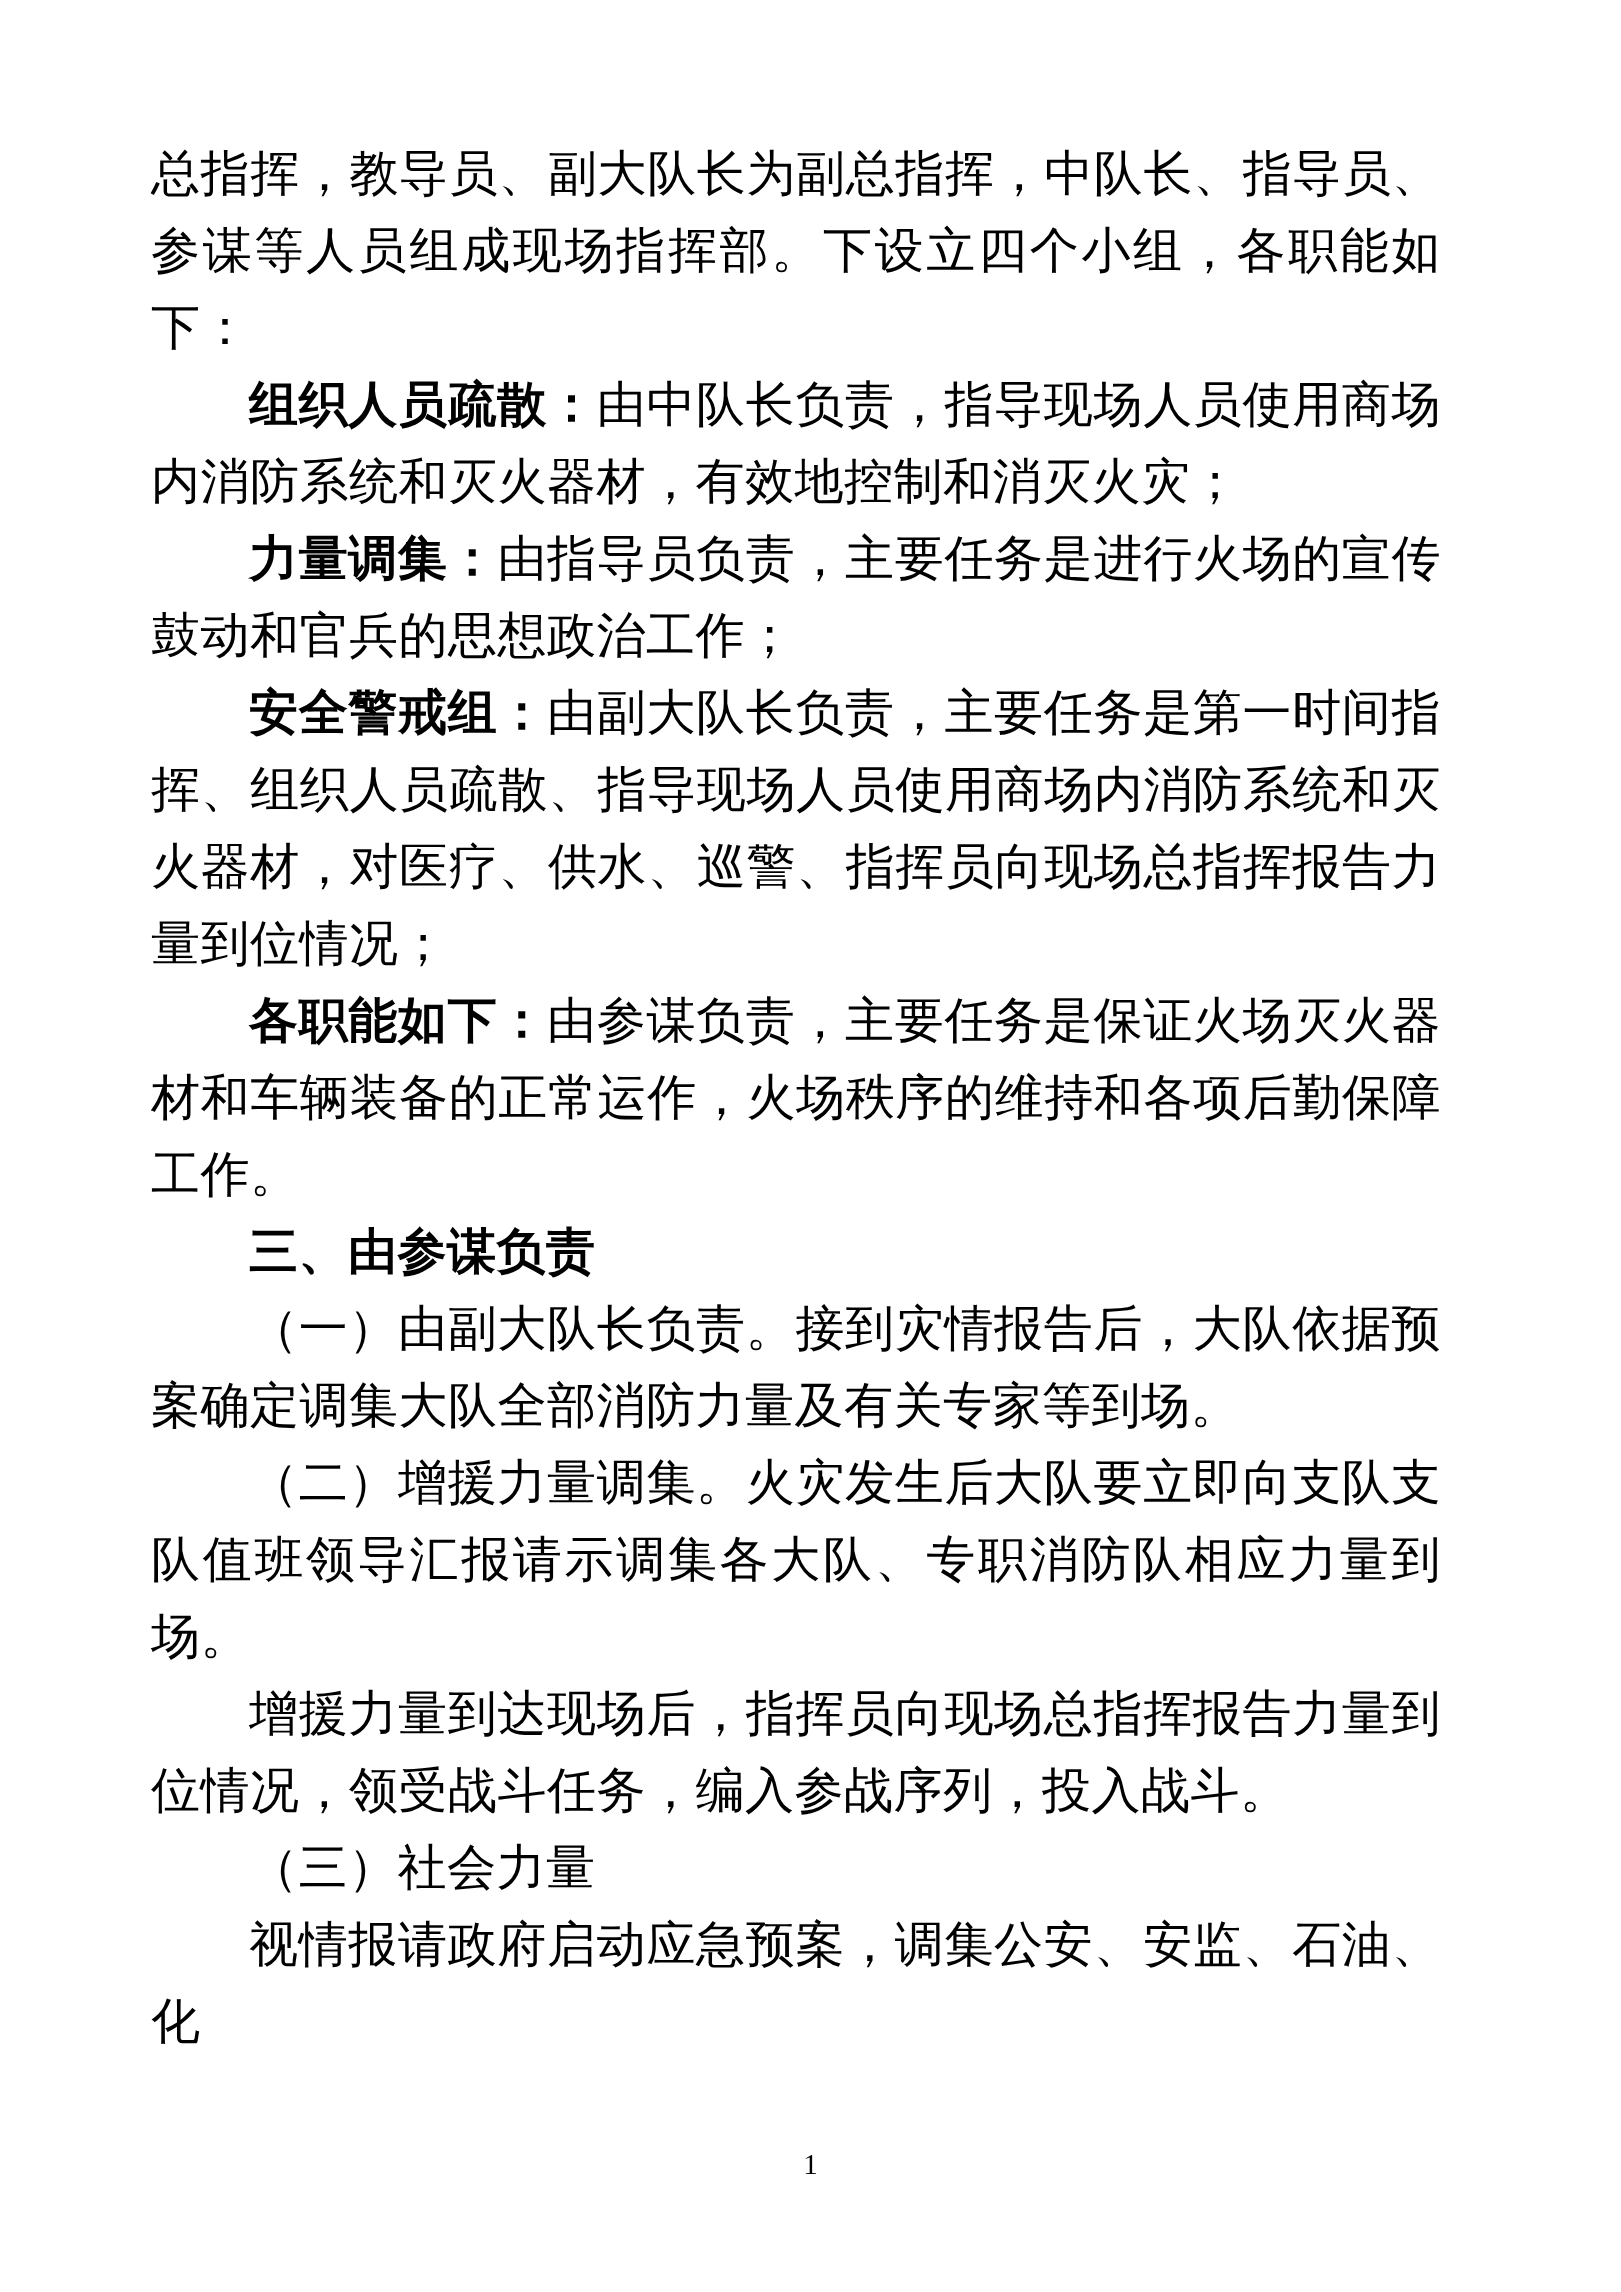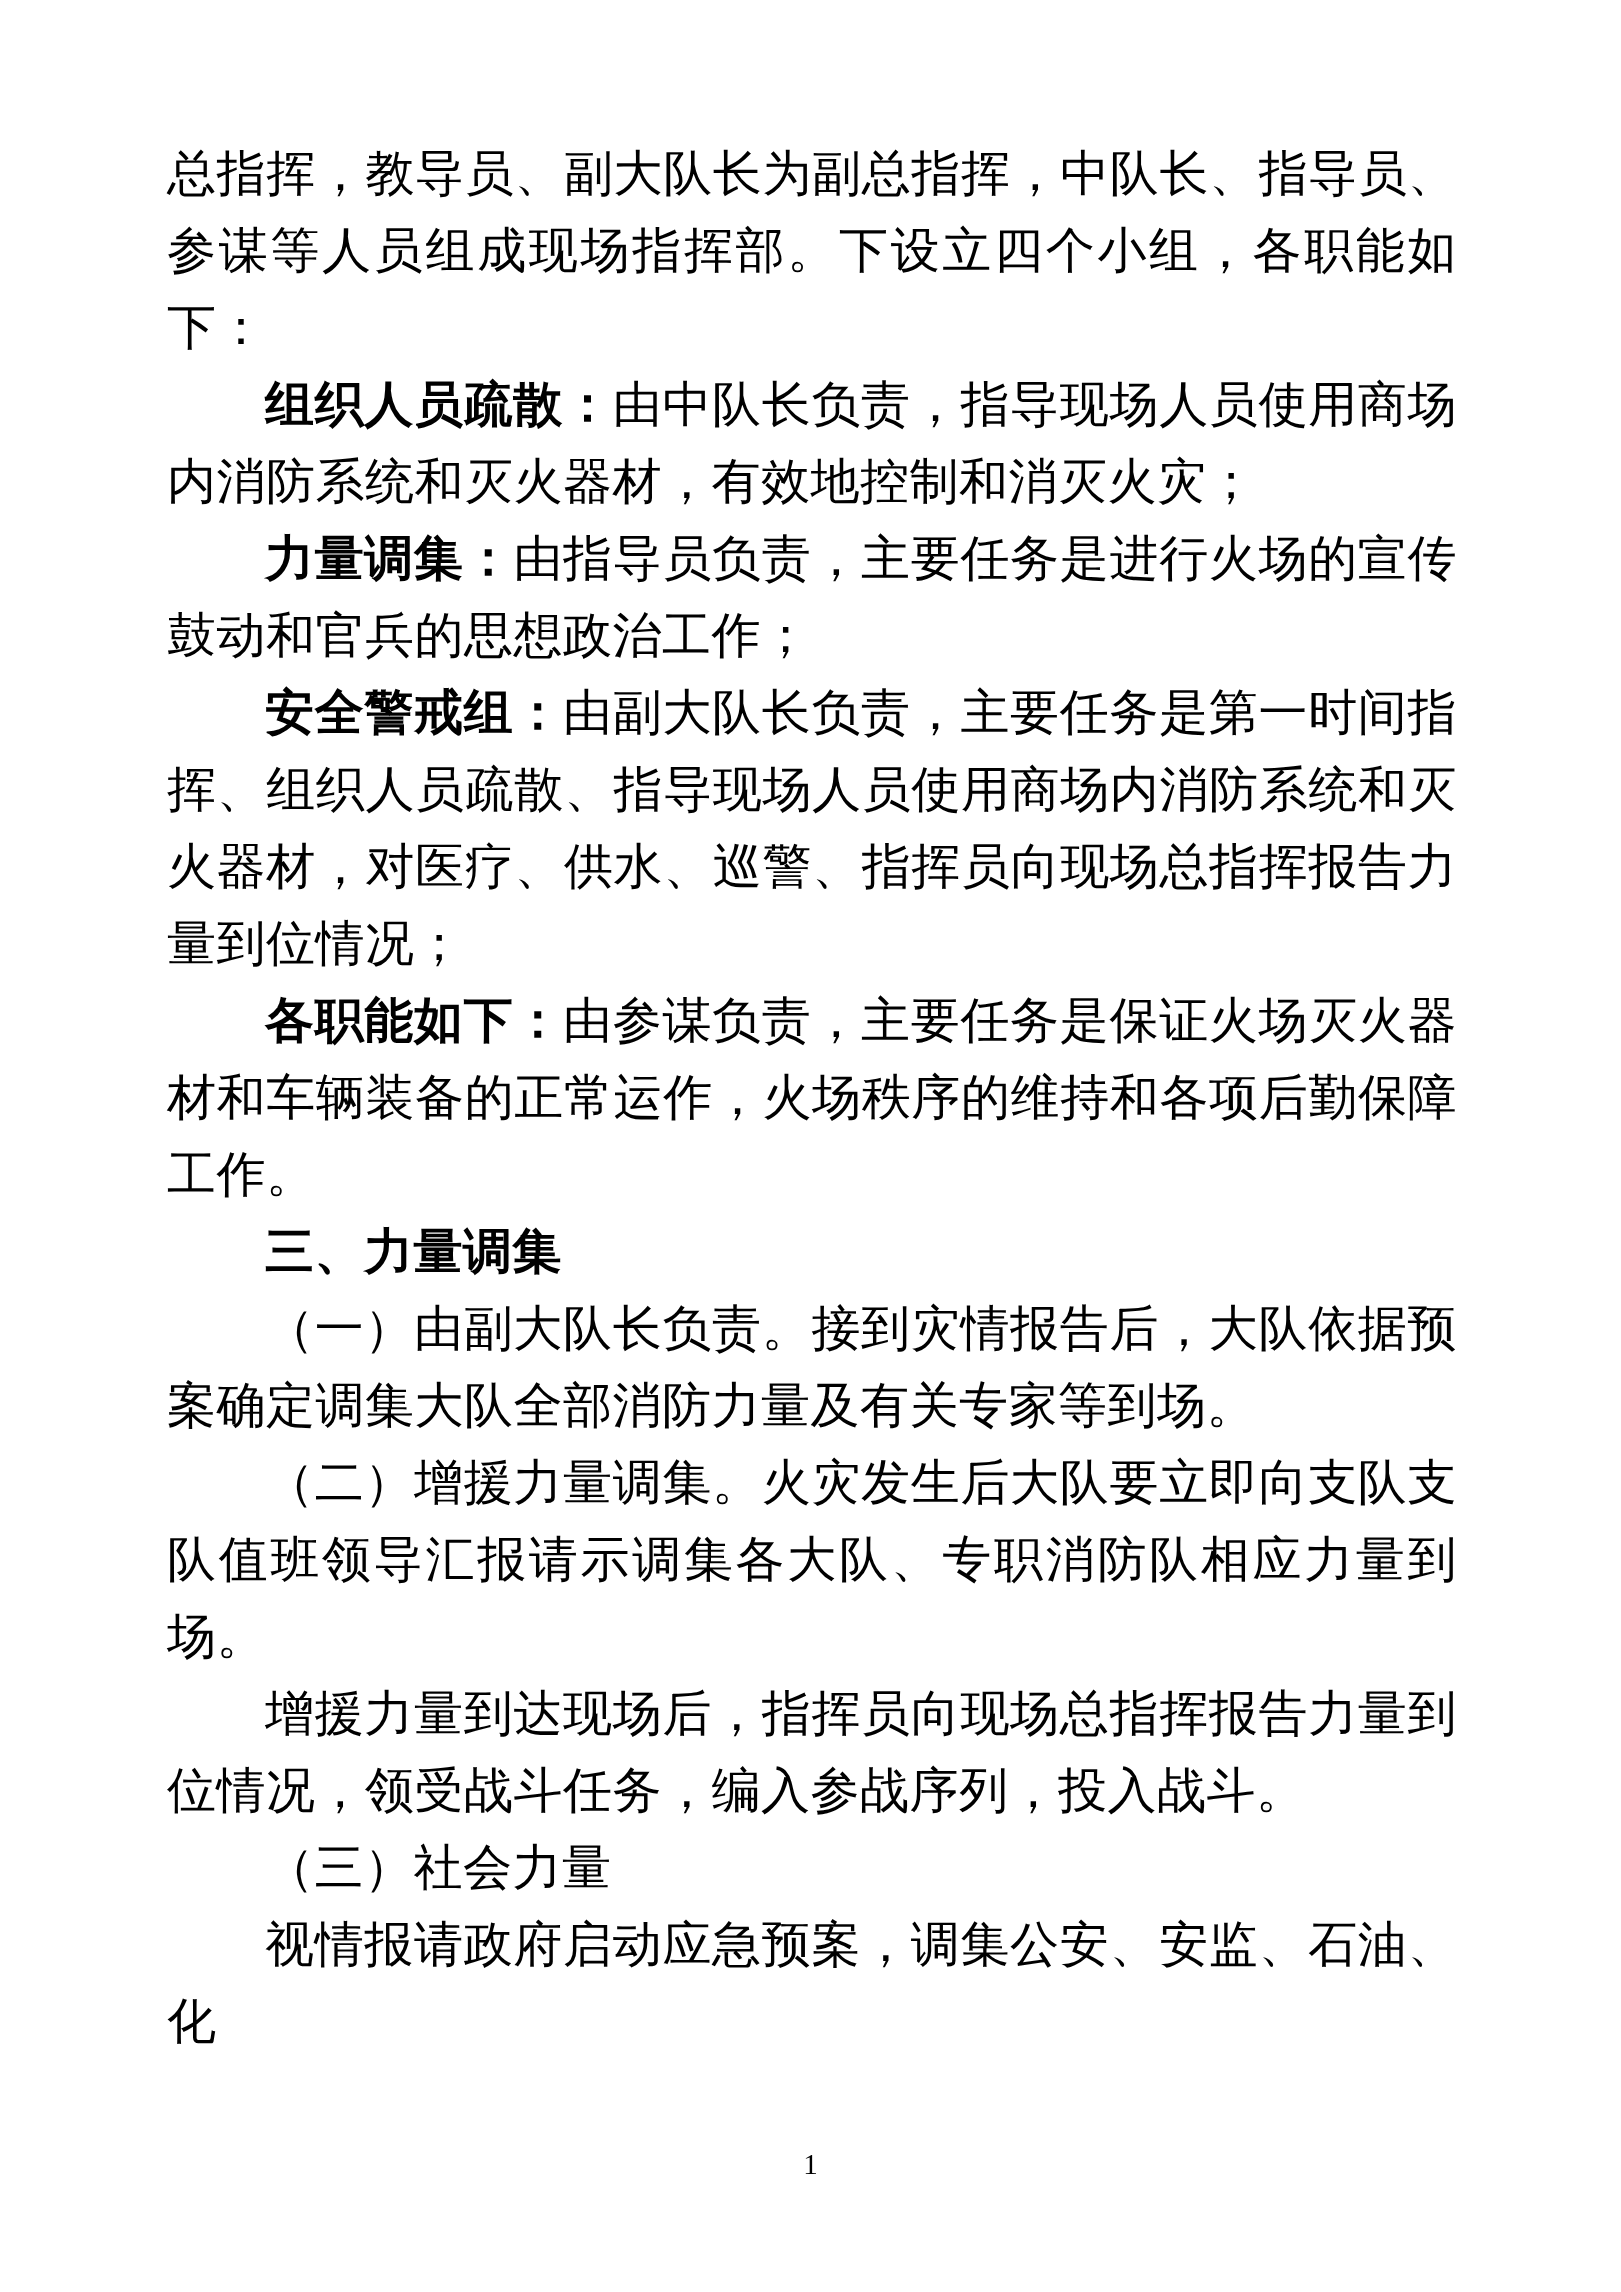--- a/index.html
+++ b/index.html
@@ -11,21 +11,21 @@
       position: relative;
       width: 1621px;
       height: 2293px;
       background: #ffffff;
       color: #000000;
       font-family: "DejaVu Sans", sans-serif;
       overflow: hidden;
     }
     .content {
       position: absolute;
-      left: 167px;
+      left: 151px;
       top: 135px;
       width: 1290px;
       font-size: 49px;
       line-height: 77px;
       letter-spacing: 0.5px;
       text-align: justify;
       text-justify: inter-character;
     }
     .content p {
       margin: 0;
@@ -58,21 +58,21 @@
     <p class="no-indent"><span>总指挥，教导员、副大队长为副总指挥，中队长、指导员、参谋等人员组成现场指挥部。下设立四个小组，各职能如下：</span></p>
 
     <p><span class="lead">组织人员疏散：</span><span>由中队长负责，指导现场人员使用商场内消防系统和灭火器材，有效地控制和消灭火灾；</span></p>
 
     <p><span class="lead">力量调集：</span><span>由指导员负责，主要任务是进行火场的宣传鼓动和官兵的思想政治工作；</span></p>
 
     <p><span class="lead">安全警戒组：</span><span>由副大队长负责，主要任务是第一时间指挥、组织人员疏散、指导现场人员使用商场内消防系统和灭火器材，对医疗、供水、巡警、指挥员向现场总指挥报告力量到位情况；</span></p>
 
     <p><span class="lead">各职能如下：</span><span>由参谋负责，主要任务是保证火场灭火器材和车辆装备的正常运作，火场秩序的维持和各项后勤保障工作。</span></p>
 
-    <p><span class="heading">三、力量调集</span></p>
+    <p><span class="heading">三、由参谋负责</span></p>
 
     <p><span>（一）由副大队长负责。接到灾情报告后，大队依据预案确定调集大队全部消防力量及有关专家等到场。</span></p>
 
     <p><span>（二）增援力量调集。火灾发生后大队要立即向支队支队值班领导汇报请示调集各大队、专职消防队相应力量到场。</span></p>
 
     <p><span>增援力量到达现场后，指挥员向现场总指挥报告力量到位情况，领受战斗任务，编入参战序列，投入战斗。</span></p>
 
     <p><span>（三）社会力量</span></p>
 
     <p><span>视情报请政府启动应急预案，调集公安、安监、石油、化</span></p>

